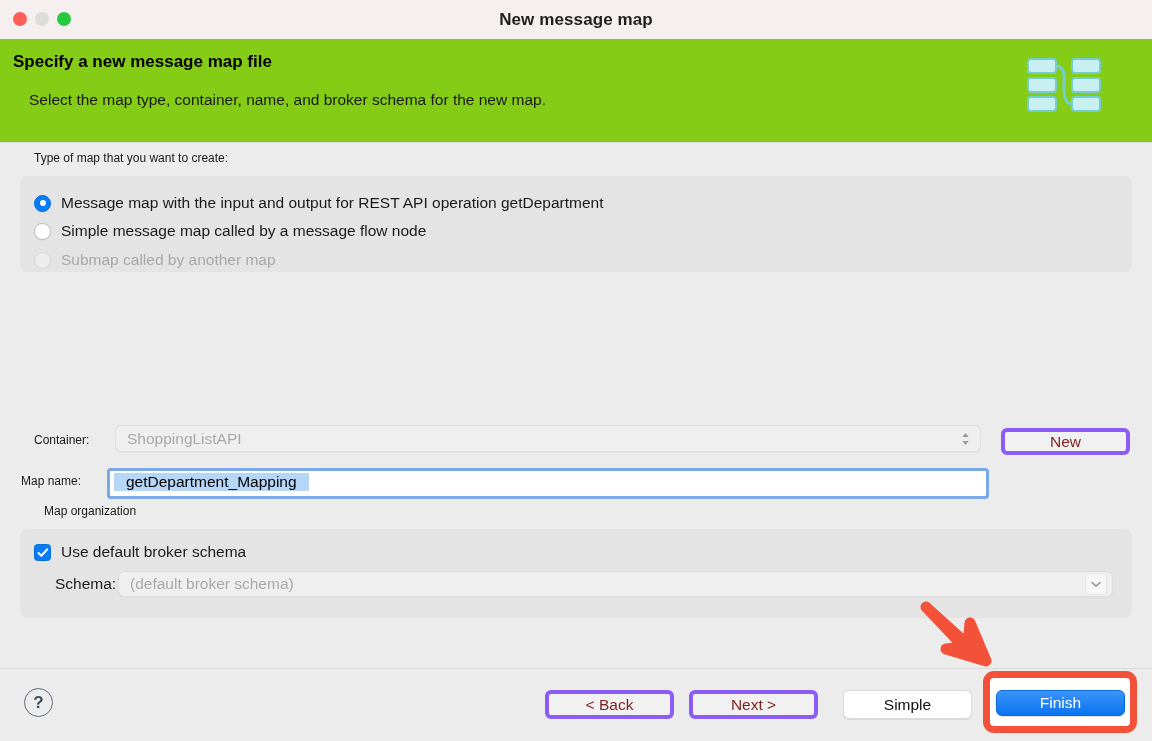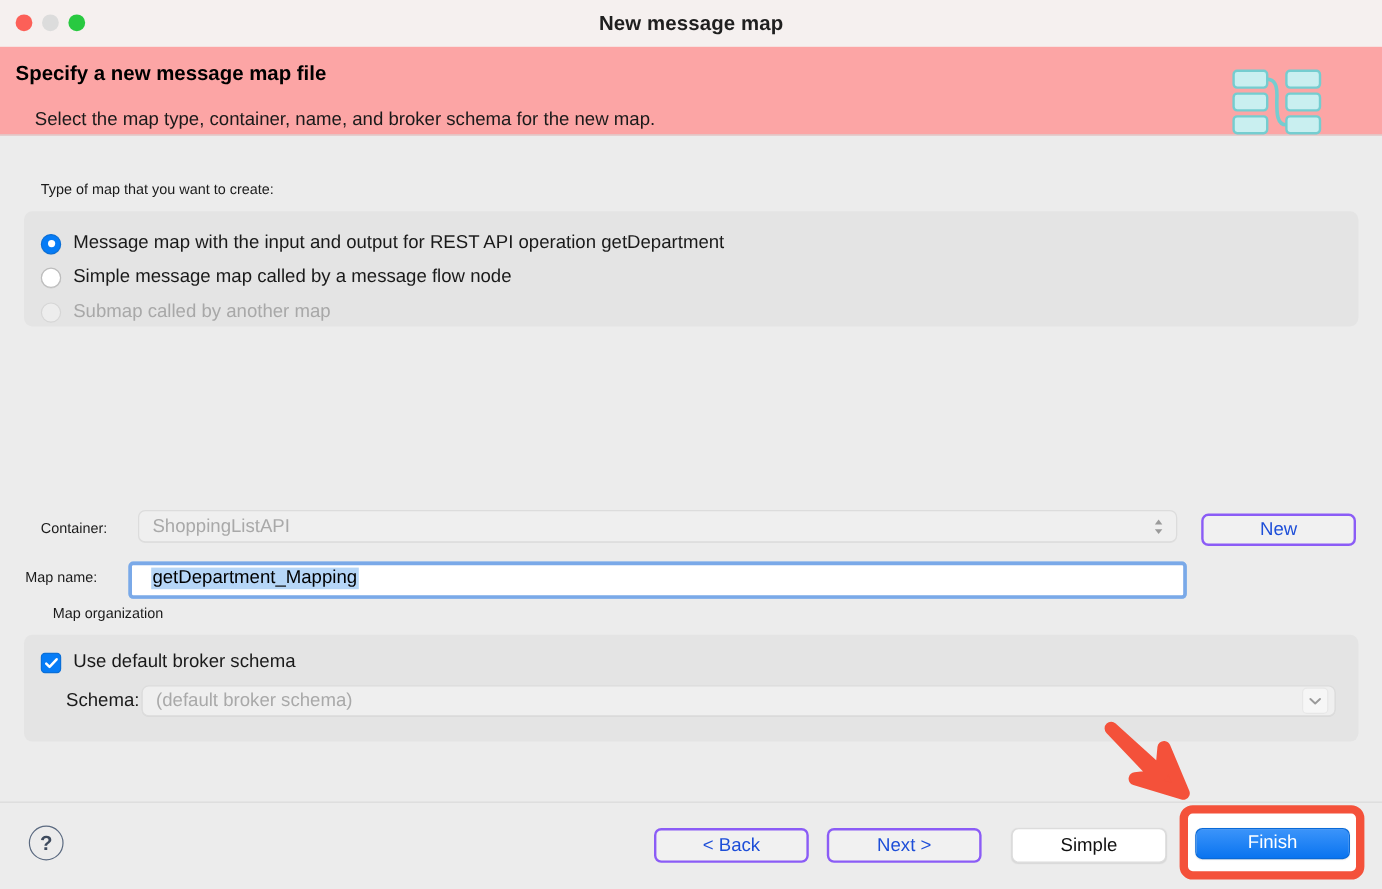--- a/index.html
+++ b/index.html
@@ -58,22 +58,22 @@
     font-weight: bold;
     color: #1f1f1f;
     letter-spacing: .1px;
   }
 
   
   .header {
     position: absolute;
     left: 0; top: 39px;
     width: 1152px;
-    height: 74px;
-    background: #fca5a5;
+    height: 104px;
+    background: #84cc16;
     border-bottom: 1px solid #d7d7d7;
     box-sizing: border-box;
   }
   .header-title {
     position: absolute;
     left: 13px; top: 13px;
     font-size: 17px;
     font-weight: bold;
     color: #000;
   }
@@ -203,22 +203,22 @@
     border-radius: 6px;
     box-sizing: border-box;
     font-size: 15.5px;
     display: flex;
     align-items: center;
     justify-content: center;
     user-select: none;
   }
   .btn.disabled {
     background: #f1f1f1;
-    border: 2px solid #8b5cf6;
-    color: #1d4ed8;
+    border: 4px solid #8b5cf6;
+    color: #7f1d1d;
   }
   .btn.normal {
     background: #ffffff;
     border: 1px solid #dcdcdc;
     color: #111;
     box-shadow: 0 0.5px 1px rgba(0,0,0,.09);
   }
   .btn.primary {
     background: linear-gradient(#3b94fa, #0a74f0);
     border: 1px solid #0a6ad8;
@@ -238,25 +238,25 @@
     background: #fff;
     border: 1px solid #a8c9ef;
     border-radius: 4px;
     box-sizing: border-box;
     outline: 3px solid #7aa9e8;
     outline-offset: -3px;
     overflow: hidden;
   }
   .textfield-value {
     position: absolute;
-    left: 18px; top: 4px;
+    left: 6px; top: 4px;
     font-size: 15.5px;
     color: #000;
     background: #b6d6f7;
-    padding: 0 1px;
+    padding: 0 12px;
     white-space: nowrap;
   }
 
   
   .maporg-legend {
     position: absolute;
     left: 44px; top: 373px;
   }
   .org-group {
     left: 20px; top: 398px;

